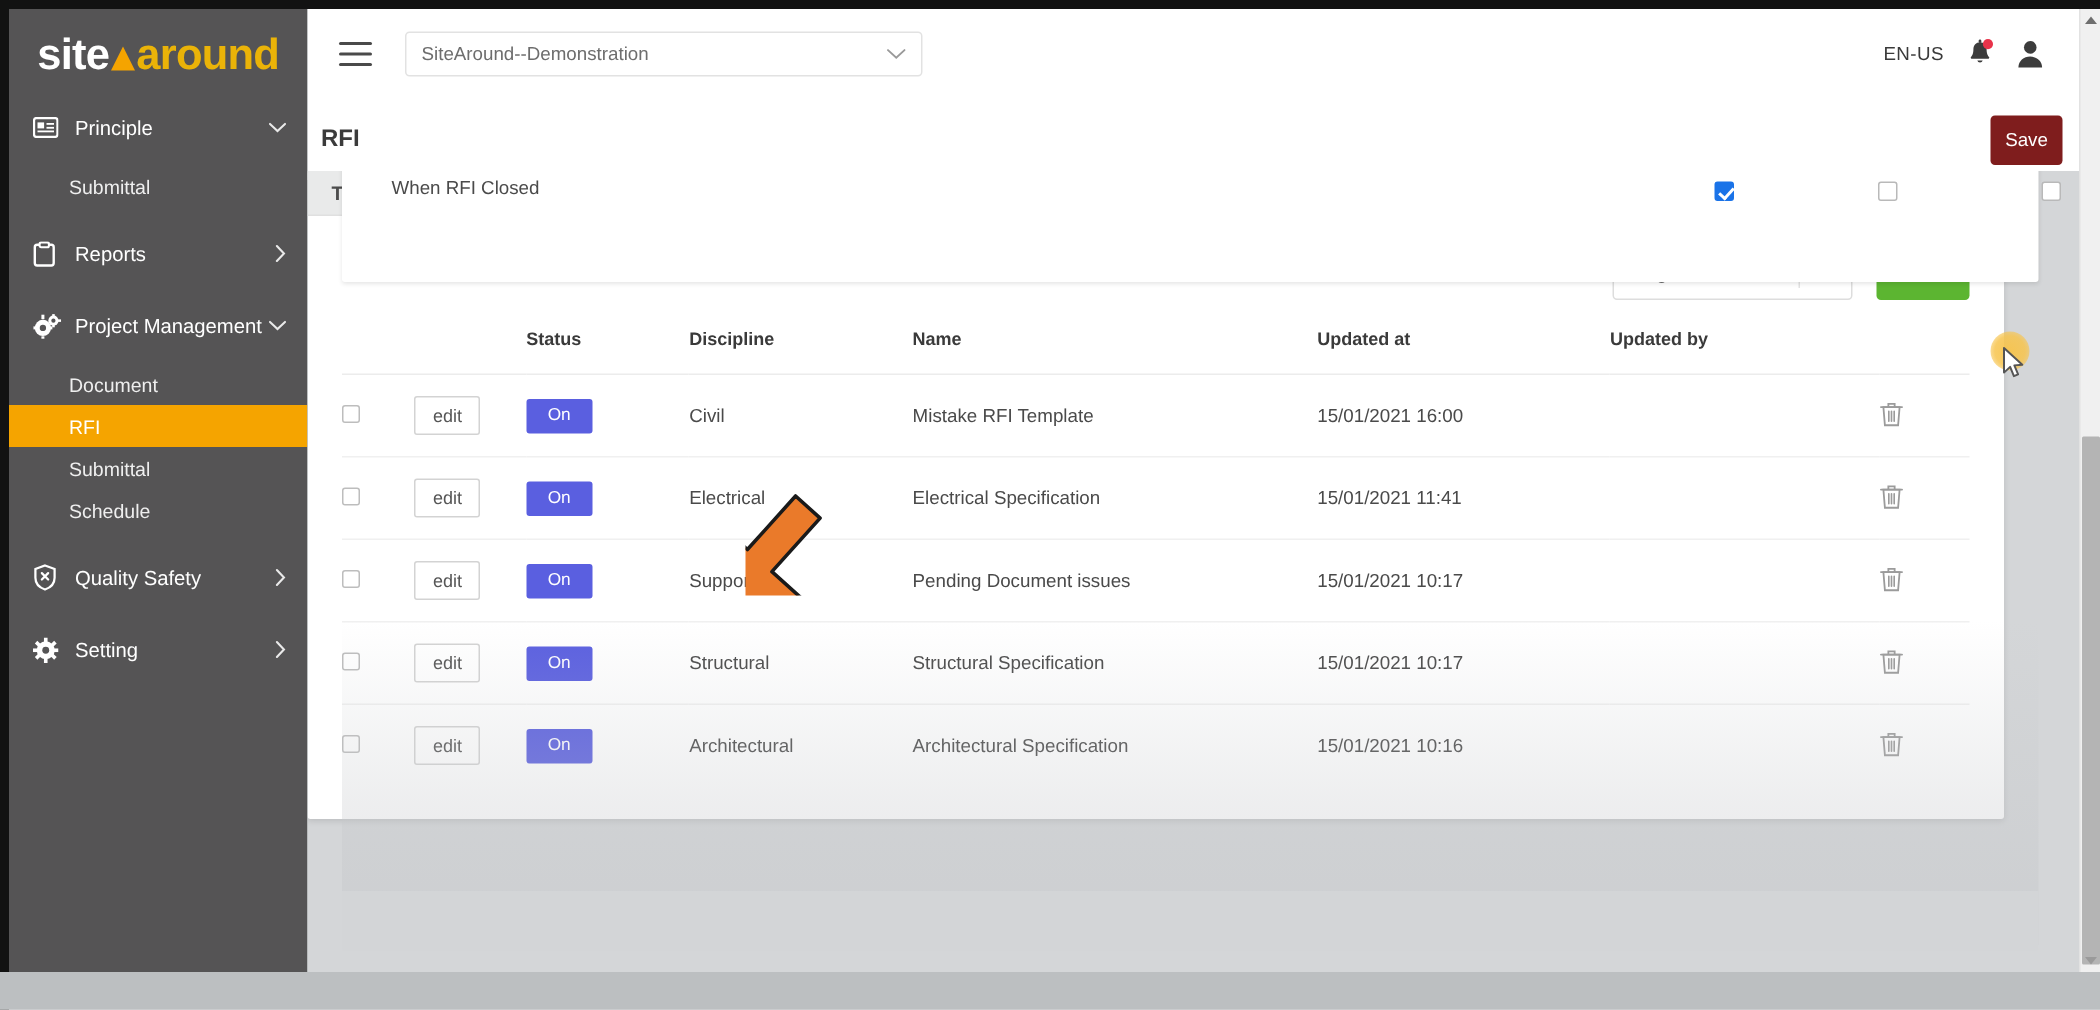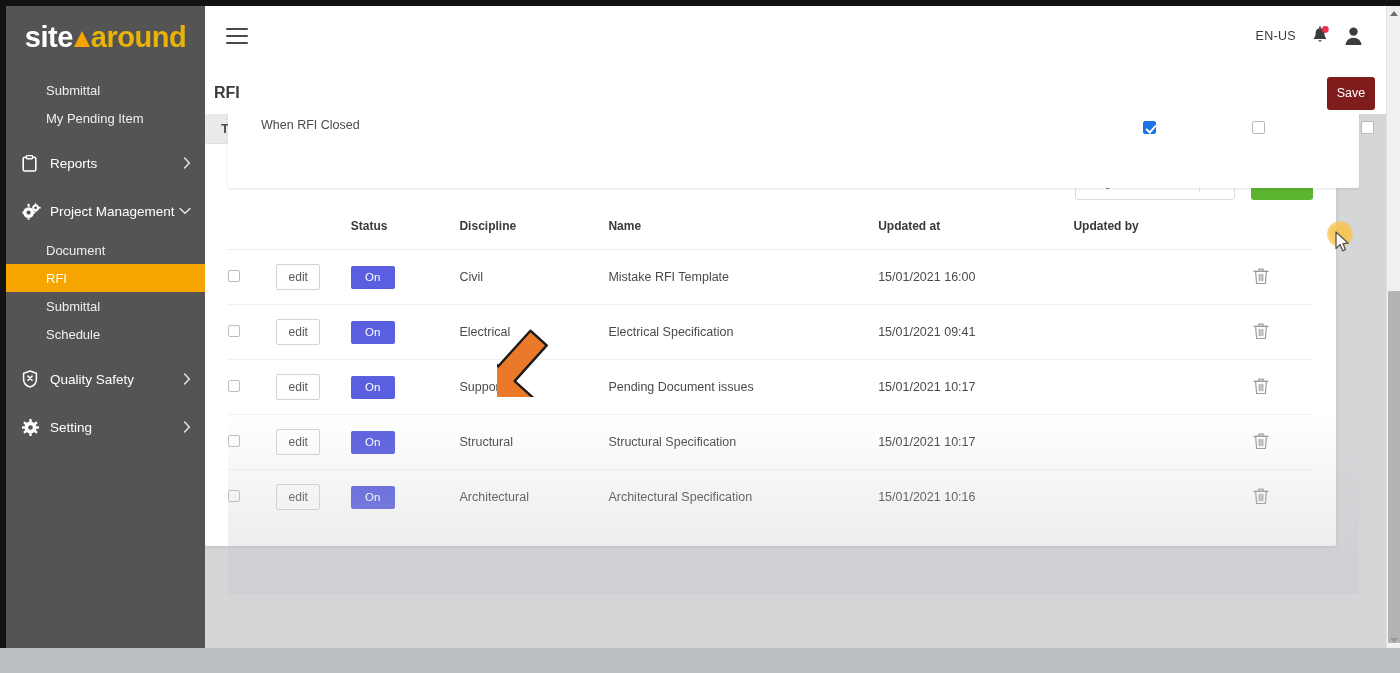--- a/index.html
+++ b/index.html
@@ -270,26 +270,40 @@
   <div class="chrome-left"></div>
 
   <div class="sidebar">
 
     <div class="logo">
       <span class="w">site</span>
         <span class="tri"></span>
         <span class="o">around</span>
     </div>
 
+    <div class="nav-top">
+      <span class="ico">
+        <svg class="si" width="17" height="14" viewBox="0 0 17 14">
+            <rect x="0.7" y="0.7" width="15.6" height="12.6" rx="1.6" fill="none" stroke="#fff" stroke-width="1.5"></rect>
+            <rect x="3" y="3.6" width="4.4" height="4" fill="#fff"></rect>
+            <rect x="9" y="4" width="5" height="1.2" fill="#fff"></rect>
+            <rect x="9" y="6.6" width="5" height="1.2" fill="#fff"></rect>
+            <rect x="3" y="9" width="11" height="1.2" fill="#fff"></rect>
+          </svg>
+      </span>
+      <span class="lbl">Principle</span>
+      <span class="chev">
+        <svg class="si" width="12" height="8" viewBox="0 0 12 8">
+            <path d="M1 1.6L6 6.3l5-4.7" fill="none" stroke="#e9e9e9" stroke-width="1.4" stroke-linecap="round"></path>
+          </svg>
+      </span>
+    </div>
     <div class="sp8"></div>
     <div class="nav-sub">
       <span>Submittal</span>
-    </div>
-    <div class="nav-sub">
-      <span>My Pending Item</span>
     </div>
     <div class="sp14"></div>
 
     <div class="nav-top">
       <span class="ico">
         <svg class="si" width="15" height="17" viewBox="0 0 15 17">
             <rect x="1.2" y="2.2" width="12.6" height="13.8" rx="1.6" fill="none" stroke="#fff" stroke-width="1.6"></rect>
             <rect x="4.4" y="0.6" width="6.2" height="3.2" rx="1" fill="#555455" stroke="#fff" stroke-width="1.4"></rect>
           </svg>
       </span>
@@ -387,20 +401,28 @@
   </div>
 
   <div class="window">
 
     <div class="topbar">
       <div class="hamburger">
           <i></i>
           <i></i>
           <i></i>
         </div>
+      <div class="proj-select">
+        <span class="val">SiteAround--Demonstration</span>
+        <span class="cv">
+          <svg width="13" height="8" viewBox="0 0 13 8">
+              <path d="M1 1.4L6.5 6.4 12 1.4" fill="none" stroke="#9a9a9a" stroke-width="1.3" stroke-linecap="round"></path>
+            </svg>
+        </span>
+      </div>
       <div class="topbar-right">
         <span class="lang">EN-US</span>
         <span class="bell">
           <svg width="18" height="20" viewBox="0 0 18 20">
               <path d="M9 2.2c-2.6 0-4.4 2-4.4 4.6 0 3.4-1.1 4.6-1.7 5.4-.25.35 0 .9.45.9h11.3c.45 0 .7-.55.45-.9-.6-.8-1.7-2-1.7-5.4C13.4 4.2 11.6 2.2 9 2.2z" fill="#3c3c3c"></path>
               <rect x="8.1" y="0.3" width="1.8" height="2.3" rx=".9" fill="#3c3c3c"></rect>
               <path d="M7.2 14.3a1.85 1.85 0 0 0 3.6 0z" fill="#3c3c3c"></path>
               <circle class="dot" cx="14.3" cy="3.4" r="3.4" fill="#e8334a"></circle>
             </svg>
         </span>
@@ -476,21 +498,21 @@
                       <path d="M5.9 4.4V2.2h4.2v2.2" fill="none" stroke="#9b9b9b" stroke-width="1.2"></path>
                       <path d="M6.2 7.2v6.6M8 7.2v6.6M9.8 7.2v6.6" stroke="#9b9b9b" stroke-width="1.1" stroke-linecap="round"></path>
                     </svg></span></td>
               </tr>
               <tr>
                 <td class="c-chk"><span class="rowcb"></span></td>
                 <td class="c-edit"><button class="edit-btn">edit</button></td>
                 <td class="c-stat"><span class="on-badge">On</span></td>
                 <td class="c-disc">Electrical</td>
                 <td class="c-name">Electrical Specification</td>
-                <td class="c-upat">15/01/2021 09:41</td>
+                <td class="c-upat">15/01/2021 11:41</td>
                 <td class="c-upby"></td>
                 <td class="c-del"><span class="trash"><svg width="16" height="18" viewBox="0 0 16 18">
                       <path d="M2.6 4.4h10.8l-1 12.1H3.6z" fill="none" stroke="#9b9b9b" stroke-width="1.2"></path>
                       <path d="M1 4.4h14" stroke="#9b9b9b" stroke-width="1.3" stroke-linecap="round"></path>
                       <path d="M5.9 4.4V2.2h4.2v2.2" fill="none" stroke="#9b9b9b" stroke-width="1.2"></path>
                       <path d="M6.2 7.2v6.6M8 7.2v6.6M9.8 7.2v6.6" stroke="#9b9b9b" stroke-width="1.1" stroke-linecap="round"></path>
                     </svg></span></td>
               </tr>
               <tr>
                 <td class="c-chk"><span class="rowcb"></span></td>

